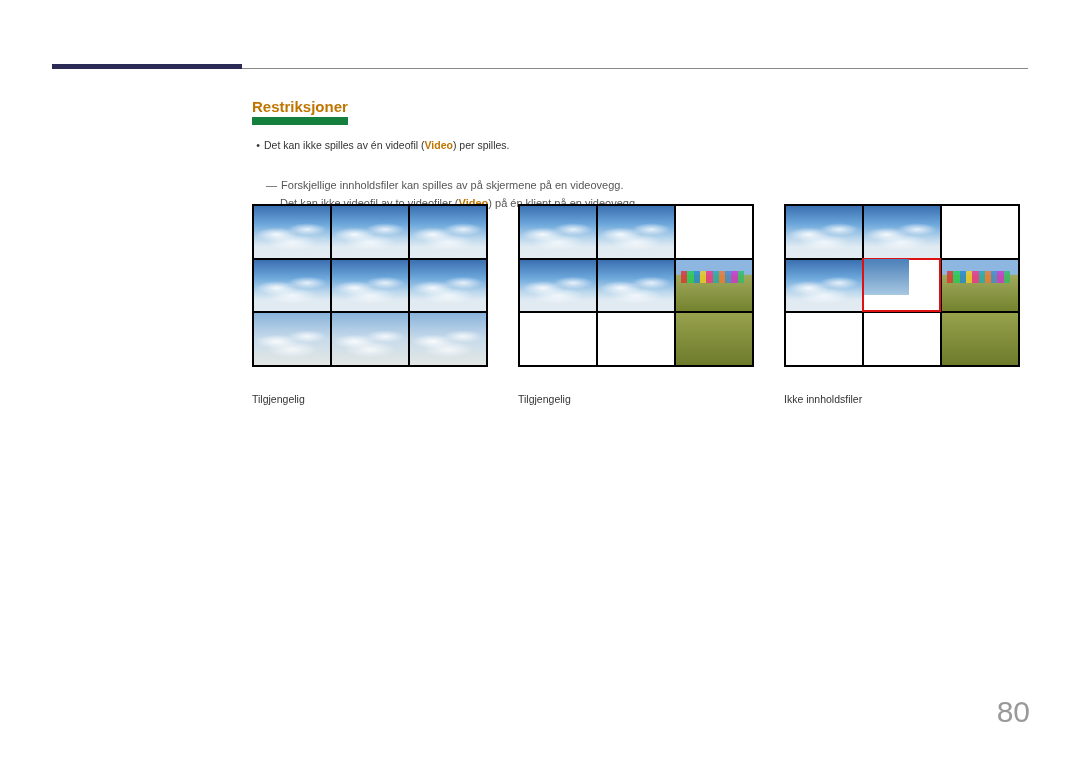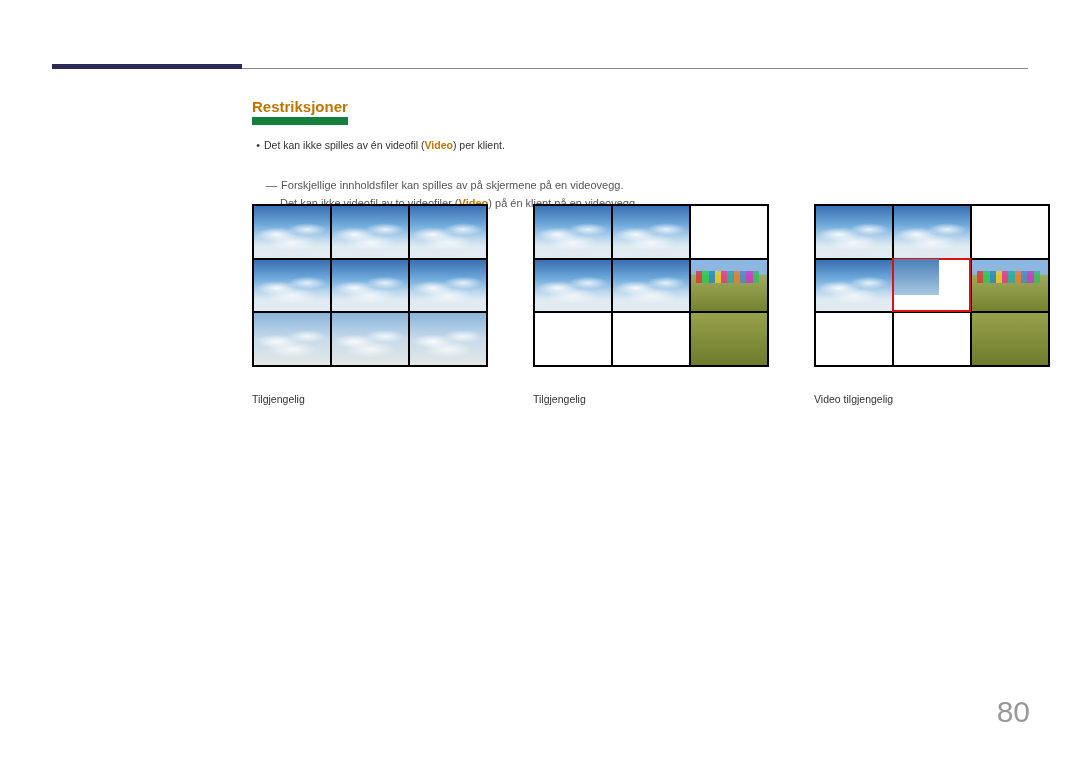--- a/index.html
+++ b/index.html
@@ -67,21 +67,21 @@
     width: 12px;
     margin-left: -14px;
   }
   .sub-note .em { color: #c07500; font-weight: bold; }
 
   .figures {
     position: absolute;
     top: 204px;
     left: 252px;
     display: flex;
-    gap: 45px;
+    gap: 30px;
   }
   .fig { width: 236px; }
   .grid {
     background: #000;
     display: grid;
     grid-template-columns: repeat(3, 1fr);
     grid-template-rows: repeat(3, 1fr);
     gap: 2px;
     padding: 2px;
     width: 236px;
@@ -131,21 +131,21 @@
 <body>
 
 <div class="header-line"></div>
 <div class="header-accent"></div>
 
 <div class="content">
   <div class="heading">Restriksjoner</div>
   <div class="bullet-row">
     <span class="bullet-dot">•</span>
     <span class="bullet-text">
-      <span>Det kan ikke spilles av én videofil (</span><span class="em">Video</span><span>) per klient.</span>
+      <span>Det kan ikke spilles av én videofil (</span><span class="em">Video</span><span>) per spilles.</span>
     </span>
   </div>
   <div class="sub-note">
     <span class="sub-dash">―</span>
     <span>Forskjellige innholdsfiler kan spilles av på skjermene på en videovegg.</span><br>
     <span>Det kan ikke videofil av to videofiler (</span><span class="em">Video</span><span>) på én klient på en videovegg.</span>
   </div>
 </div>
 
 <div class="figures">
@@ -191,18 +191,18 @@
       <div class="cell" style="background:#fff;"></div>
       <div class="cell grass">
           <div class="flags"></div>
         </div>
       <div class="cell"></div>
       <div class="cell"></div>
       <div class="cell grass full"></div>
       <div class="red-box" style="left:33%; top:33%; width:33.5%; height:33.5%"></div>
       <div style="position:absolute; left:33.8%; top:34%; width:19%; height:22%; background:linear-gradient(180deg,#4a7fb8,#a8c8e2);"></div>
     </div>
-    <div class="caption">Video tilgjengelig</div>
+    <div class="caption">Ikke innholdsfiler</div>
   </div>
 
 </div>
 
 <div class="page-num">80</div>
 
 </body></html>

